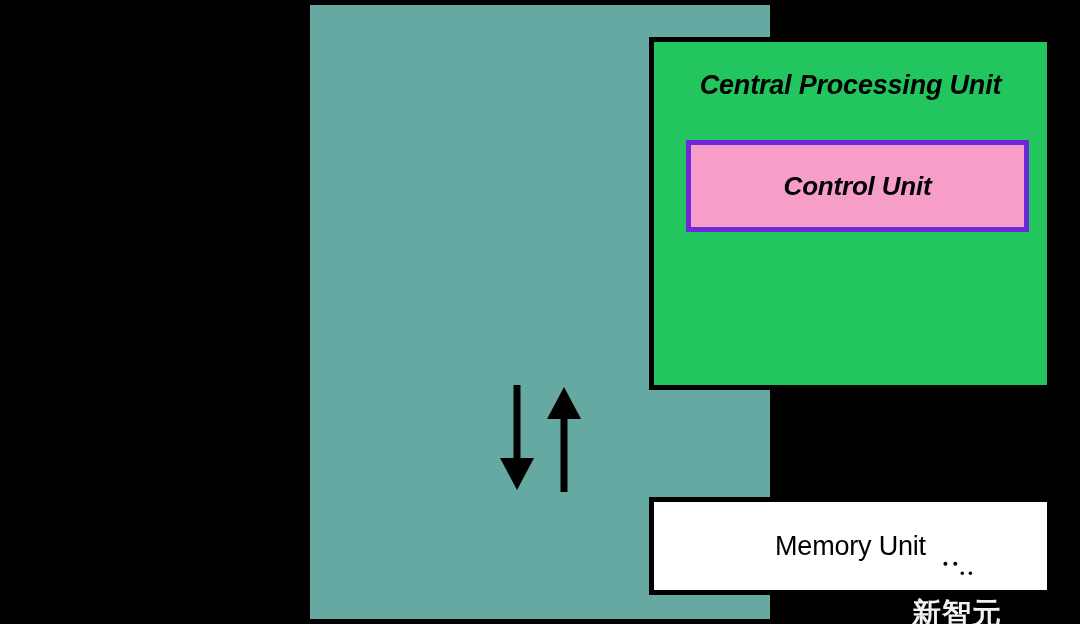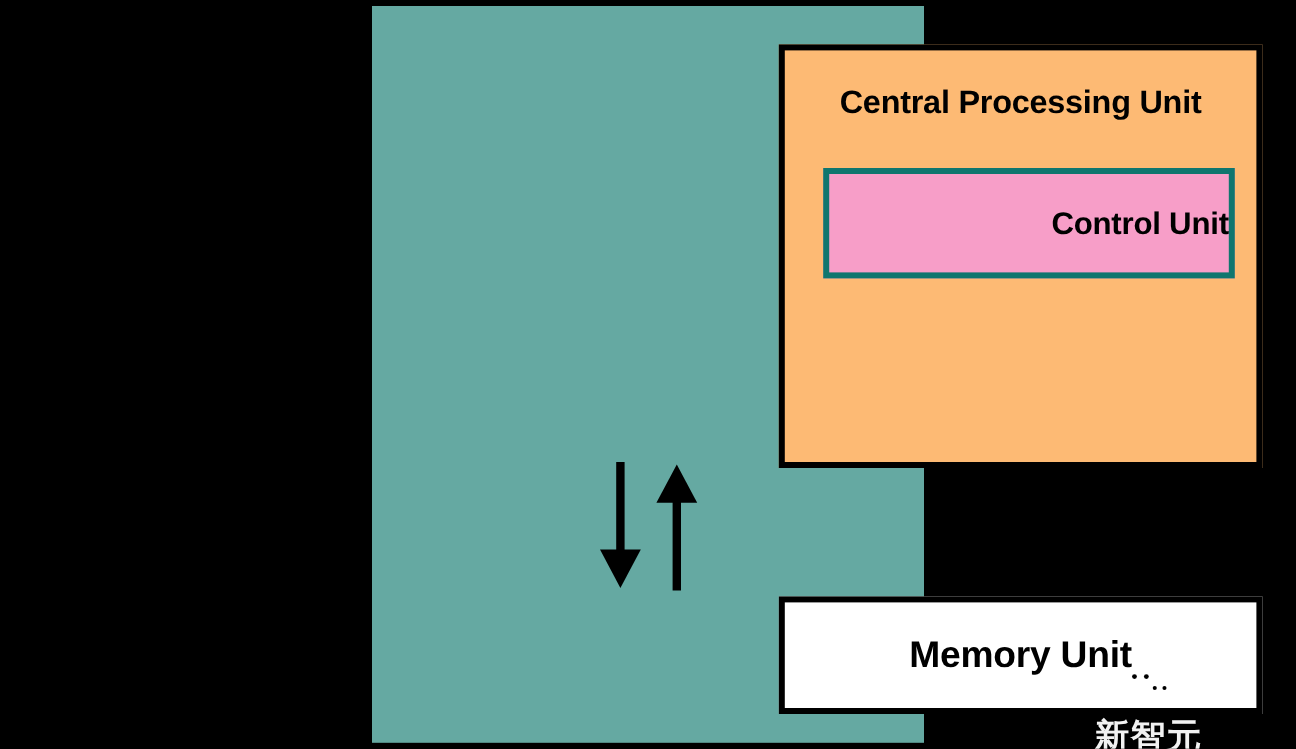--- a/index.html
+++ b/index.html
@@ -31,46 +31,47 @@
     background: #65a9a2;
   }
 
   
   #cpu-box {
     position: absolute;
     left: 339px;
     top: 32px;
     width: 403px;
     height: 353px;
-    background: #fdba74;
+    background: #22c55e;
     border: 5px solid #000000;
     box-sizing: border-box;
+    font-style: italic;
   }
 
   #cpu-title {
     position: absolute;
     left: 0;
     top: 28px;
     width: 100%;
     text-align: center;
     font-size: 27px;
     font-weight: bold;
     color: #000000;
     letter-spacing: -0.2px;
     white-space: nowrap;
   }
 
   .pink-box {
     position: absolute;
     background: #f79ec8;
-    border: 5px solid #0f766e;
+    border: 5px solid #6d28d9;
     box-sizing: border-box;
     display: flex;
     align-items: center;
-    justify-content: flex-end;
+    justify-content: center;
   }
 
   #control-unit-box {
     left: 32px;
     top: 98px;
     width: 343px;
     height: 92px;
   }
 
   #alu-box {
@@ -97,22 +98,22 @@
     height: 98px;
     background: #ffffff;
     border: 5px solid #000000;
     box-sizing: border-box;
     display: flex;
     align-items: center;
     justify-content: center;
   }
 
   #memory-box .box-label {
-    font-size: 31px;
-    font-weight: bold;
+    font-size: 27px;
+    font-weight: normal;
     color: #000000;
     letter-spacing: -0.2px;
     white-space: nowrap;
   }
 
   
   #arrows-layer {
     position: absolute;
     left: 0;
     top: 0;

